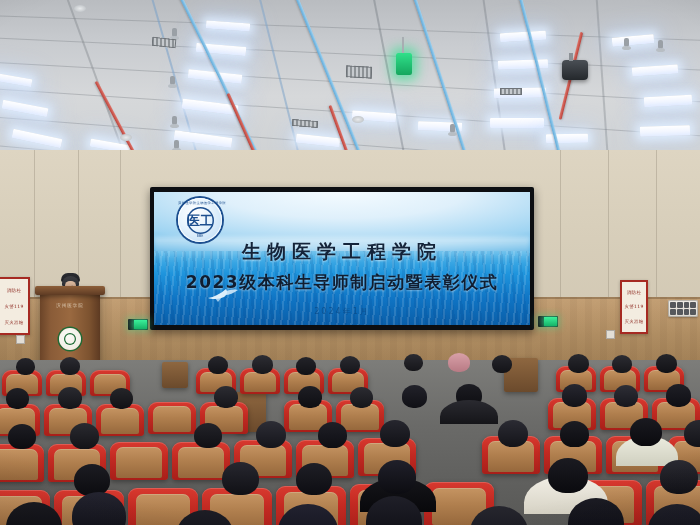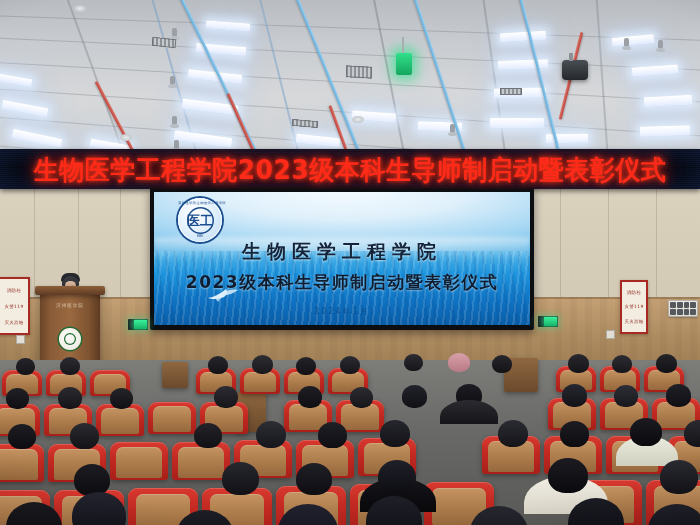--- a/index.html
+++ b/index.html
@@ -369,23 +369,20 @@
     <div class="wall-seam" style="left:78px;"></div>
     <div class="wall-seam" style="left:120px;"></div>
     <div class="wall-seam" style="left:560px;"></div>
     <div class="wall-seam" style="left:608px;"></div>
     <div class="wall-seam" style="left:656px;"></div>
     <div class="wall-wood">
       <div class="wall-wood-line" style="top:0;"></div>
     </div>
   </div>
 
-  <div class="led-banner">
-    <div class="led-text">生物医学工程学院2023级本科生导师制启动暨表彰仪式</div>
-  </div>
 
   <div class="screen-frame">
     <div class="screen">
       <div class="sea"></div>
       <div class="sea-hilite"></div>
 
       <svg class="dolphin" viewBox="0 0 36 16">
         <path d="M2 12 C8 11 14 8 20 3 C22 6 21 9 18 11 C14 13 7 14 2 12 Z" fill="#eef8ff" opacity=".92"></path>
         <path d="M18 6 C22 4 27 3 32 4 C28 7 23 9 19 9 Z" fill="#dceefb" opacity=".85"></path>
         <path d="M9 12 L12 16 L15 12 Z" fill="#cfe8fa" opacity=".75"></path>

